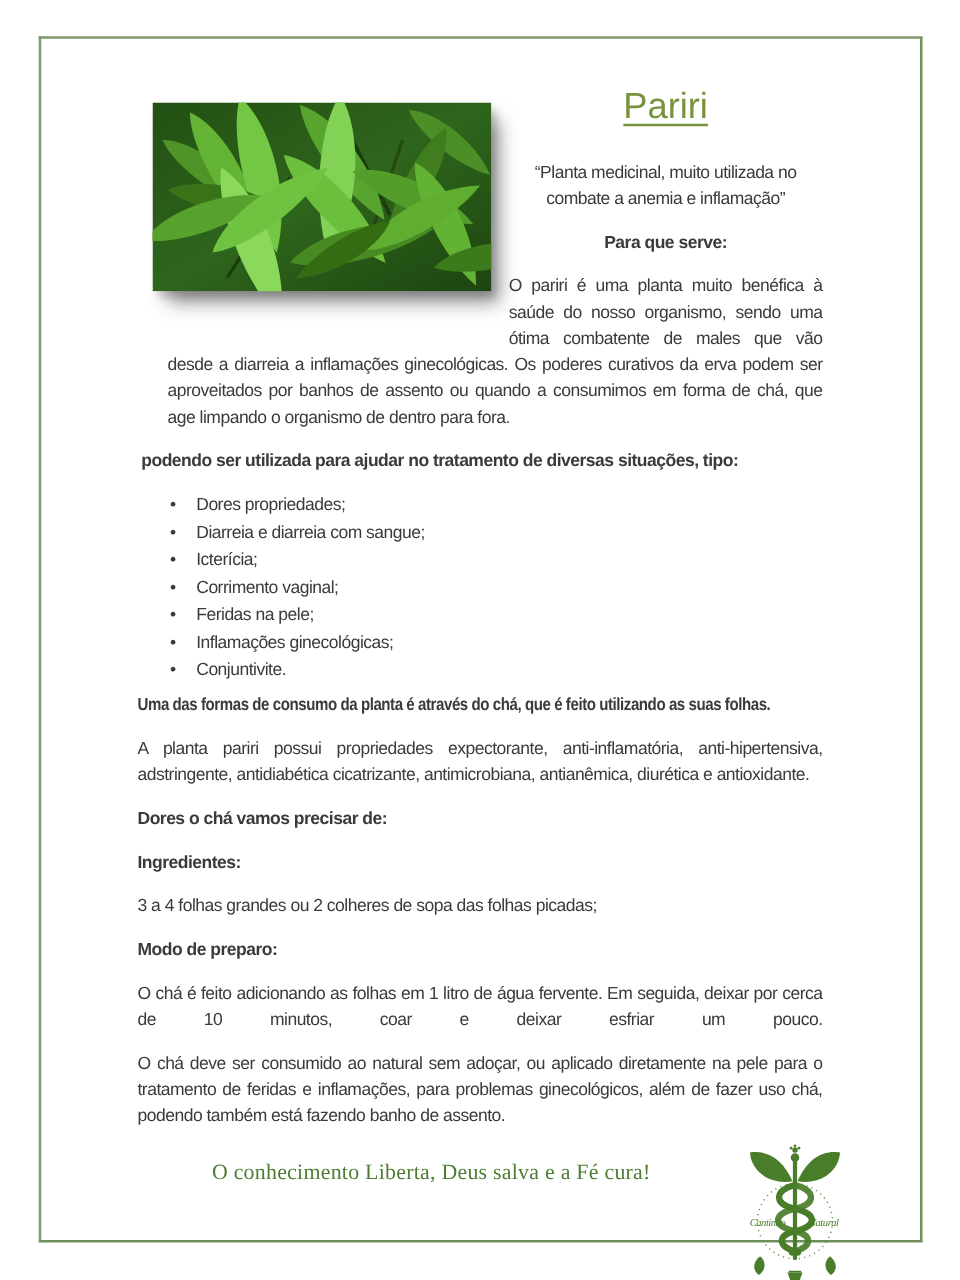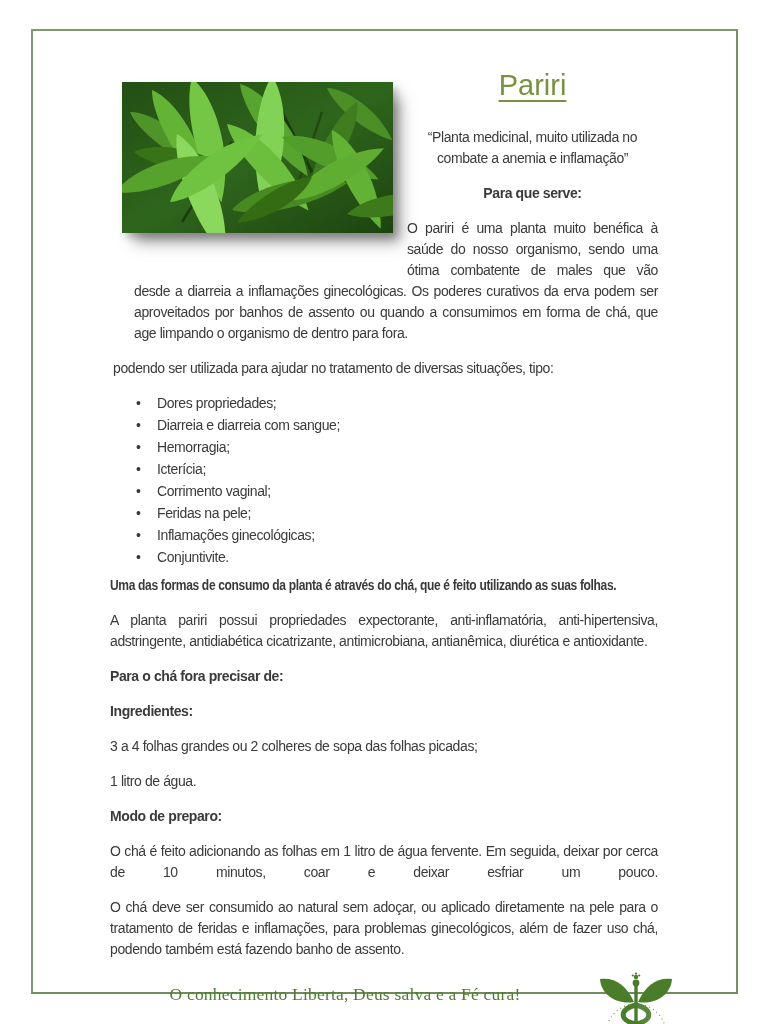--- a/index.html
+++ b/index.html
@@ -48,21 +48,21 @@
     text-decoration-thickness:2px;
     text-underline-offset:5px;
     letter-spacing:0;
   }
   .quote{margin-top:24px;text-align:center;}
   .serve-heading{margin-top:12px;text-align:center;font-weight:bold;}
   .para{margin-top:7px;}
   .justify{text-align:justify;}
   .force-justify{text-align:justify;text-align-last:justify;}
   .intro{margin-top:8px;text-align:justify;margin-left:24px;}
-  .usage{margin-top:9px;padding-left:3px;}
+  .usage{margin-top:9px;padding-left:3px;font-weight:bold;}
   ul.conditions{
     margin:8px 0 0 0;
     padding:0 0 0 47px;
     list-style:none;
   }
   ul.conditions li{
     position:relative;
     line-height:21px;
     margin-bottom:1px;
   }
@@ -149,39 +149,37 @@
 
     <p class="serve-heading">Para que serve:</p>
 
     <p class="intro">O pariri é uma planta muito benéfica à saúde do nosso organismo, sendo uma ótima combatente de males que vão desde a diarreia a inflamações ginecológicas. Os poderes curativos da erva podem ser aproveitados por banhos de assento ou quando a consumimos em forma de chá, que age limpando o organismo de dentro para fora.</p>
 
     <p class="para usage">podendo ser utilizada para ajudar no tratamento de diversas situações, tipo:</p>
 
     <ul class="conditions">
       <li>Dores propriedades;</li>
       <li>Diarreia e diarreia com sangue;</li>
-      <li>Hemorragia;</li>
       <li>Icterícia;</li>
       <li>Corrimento vaginal;</li>
       <li>Feridas na pele;</li>
       <li>Inflamações ginecológicas;</li>
       <li>Conjuntivite.</li>
     </ul>
 
     <p class="para bold"><span class="fit-line">Uma das formas de consumo da planta é através do chá, que é feito utilizando as suas folhas.</span></p>
 
     <p class="para justify">A planta pariri possui propriedades expectorante, anti-inflamatória, anti-hipertensiva, adstringente, antidiabética cicatrizante, antimicrobiana, antianêmica, diurética e antioxidante.</p>
 
-    <p class="para bold">Para o chá fora precisar de:</p>
+    <p class="para bold">Dores o chá vamos precisar de:</p>
 
     <p class="para bold">Ingredientes:</p>
 
     <p class="para">3 a 4 folhas grandes ou 2 colheres de sopa das folhas picadas;</p>
 
-    <p class="para">1 litro de água.</p>
 
     <p class="para bold">Modo de preparo:</p>
 
     <p class="para force-justify">O chá é feito adicionando as folhas em 1 litro de água fervente. Em seguida, deixar por cerca de 10 minutos, coar e deixar esfriar um pouco.</p>
 
     <p class="prep-2 justify">O chá deve ser consumido ao natural sem adoçar, ou aplicado diretamente na pele para o tratamento de feridas e inflamações, para problemas ginecológicos, além de fazer uso chá, podendo também está fazendo banho de assento.</p>
 
     <div class="footer">
       <p class="footer-motto">O conhecimento Liberta, Deus salva e a Fé cura!</p>
 

